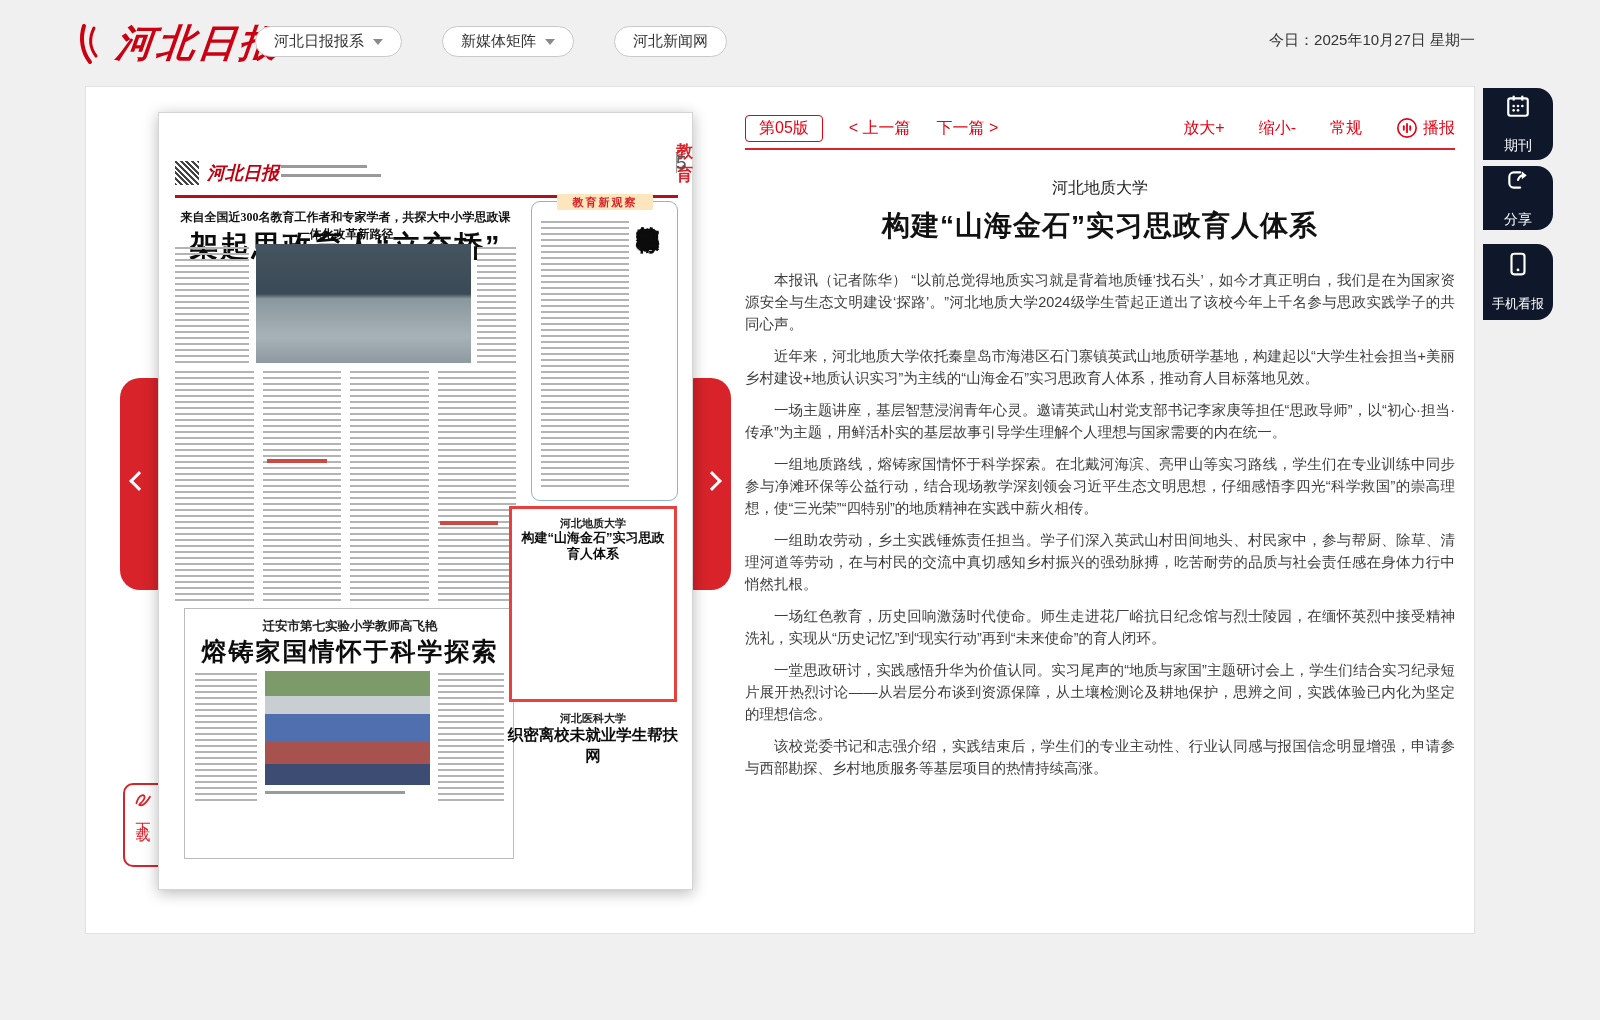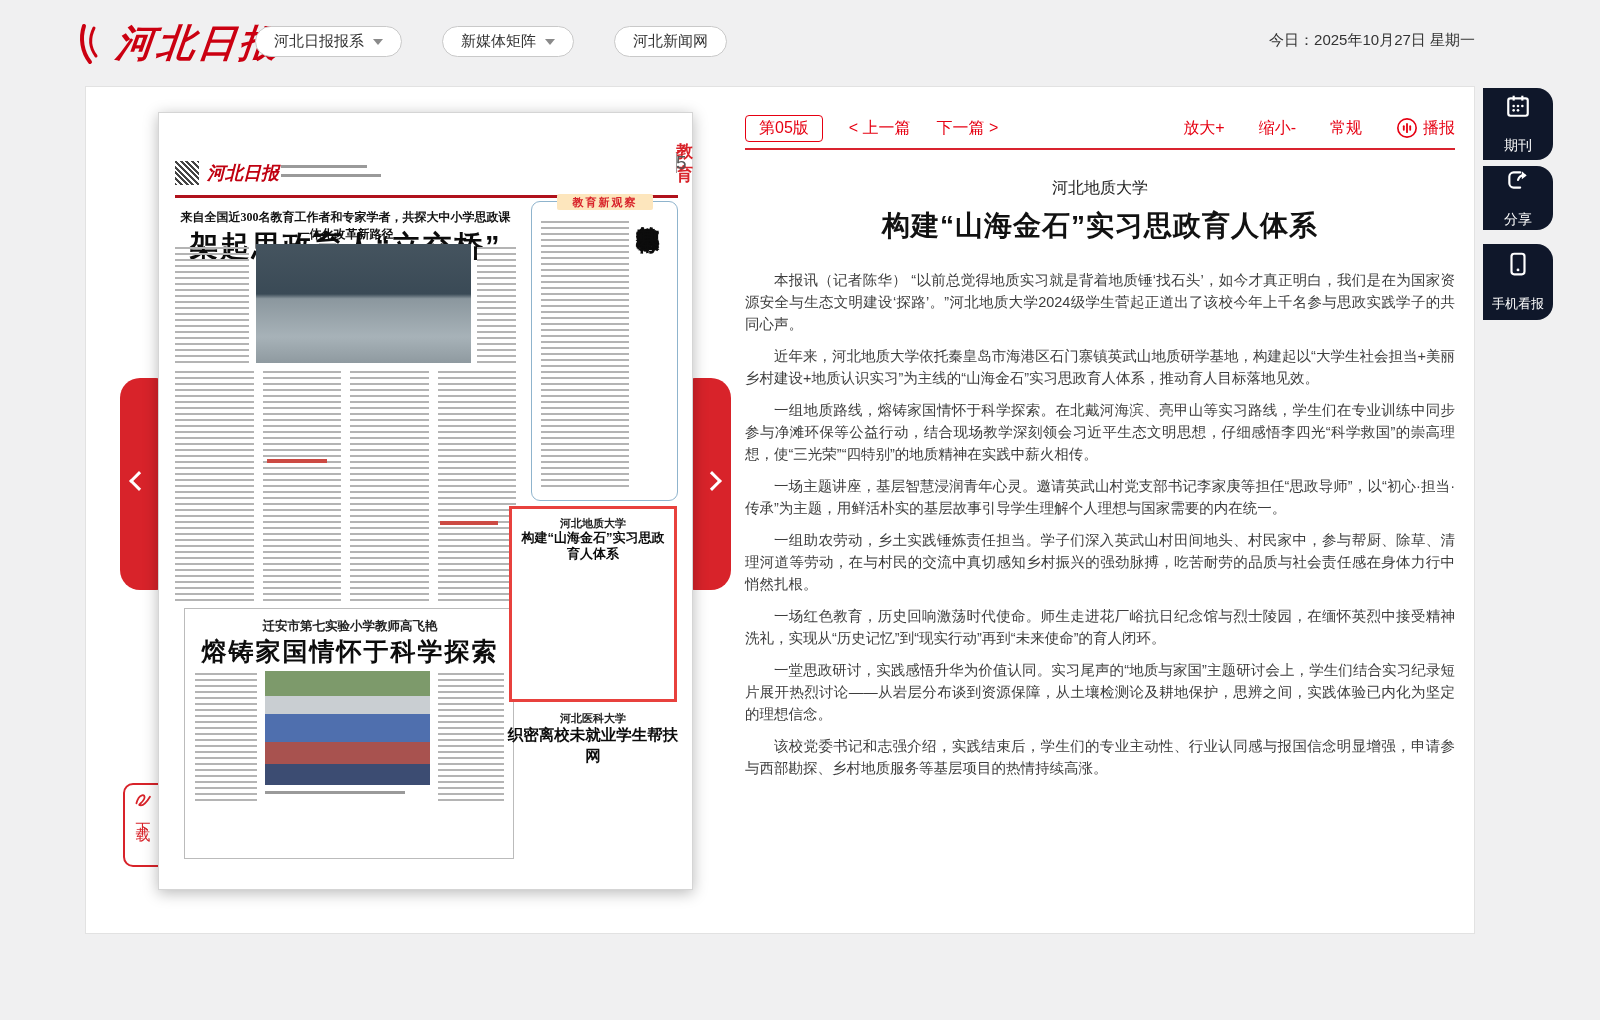--- a/index.html
+++ b/index.html
@@ -254,22 +254,22 @@
           <span>播报</span>
         </span>
       </span>
     </div>
     <div class="art-rule"></div>
     <div class="art-kicker">河北地质大学</div>
     <div class="art-title">构建“山海金石”实习思政育人体系</div>
     <div class="art-body">
       <p>本报讯（记者陈华） “以前总觉得地质实习就是背着地质锤‘找石头’，如今才真正明白，我们是在为国家资源安全与生态文明建设‘探路’。”河北地质大学2024级学生菅起正道出了该校今年上千名参与思政实践学子的共同心声。</p>
       <p>近年来，河北地质大学依托秦皇岛市海港区石门寨镇英武山地质研学基地，构建起以“大学生社会担当+美丽乡村建设+地质认识实习”为主线的“山海金石”实习思政育人体系，推动育人目标落地见效。</p>
+      <p>一场主题讲座，基层智慧浸润青年心灵。邀请英武山村党支部书记李家庚等担任“思政导师”，以“初心·担当·传承”为主题，用鲜活朴实的基层故事引导学生理解个人理想与国家需要的内在统一。</p>
       <p>一组地质路线，熔铸家国情怀于科学探索。在北戴河海滨、亮甲山等实习路线，学生们在专业训练中同步参与净滩环保等公益行动，结合现场教学深刻领会习近平生态文明思想，仔细感悟李四光“科学救国”的崇高理想，使“三光荣”“四特别”的地质精神在实践中薪火相传。</p>
-      <p>一场主题讲座，基层智慧浸润青年心灵。邀请英武山村党支部书记李家庚等担任“思政导师”，以“初心·担当·传承”为主题，用鲜活朴实的基层故事引导学生理解个人理想与国家需要的内在统一。</p>
       <p>一组助农劳动，乡土实践锤炼责任担当。学子们深入英武山村田间地头、村民家中，参与帮厨、除草、清理河道等劳动，在与村民的交流中真切感知乡村振兴的强劲脉搏，吃苦耐劳的品质与社会责任感在身体力行中悄然扎根。</p>
       <p>一场红色教育，历史回响激荡时代使命。师生走进花厂峪抗日纪念馆与烈士陵园，在缅怀英烈中接受精神洗礼，实现从“历史记忆”到“现实行动”再到“未来使命”的育人闭环。</p>
       <p>一堂思政研讨，实践感悟升华为价值认同。实习尾声的“地质与家国”主题研讨会上，学生们结合实习纪录短片展开热烈讨论——从岩层分布谈到资源保障，从土壤检测论及耕地保护，思辨之间，实践体验已内化为坚定的理想信念。</p>
       <p>该校党委书记和志强介绍，实践结束后，学生们的专业主动性、行业认同感与报国信念明显增强，申请参与西部勘探、乡村地质服务等基层项目的热情持续高涨。</p>
     </div>
   </div>
 
 </div>
 
 </body></html>

